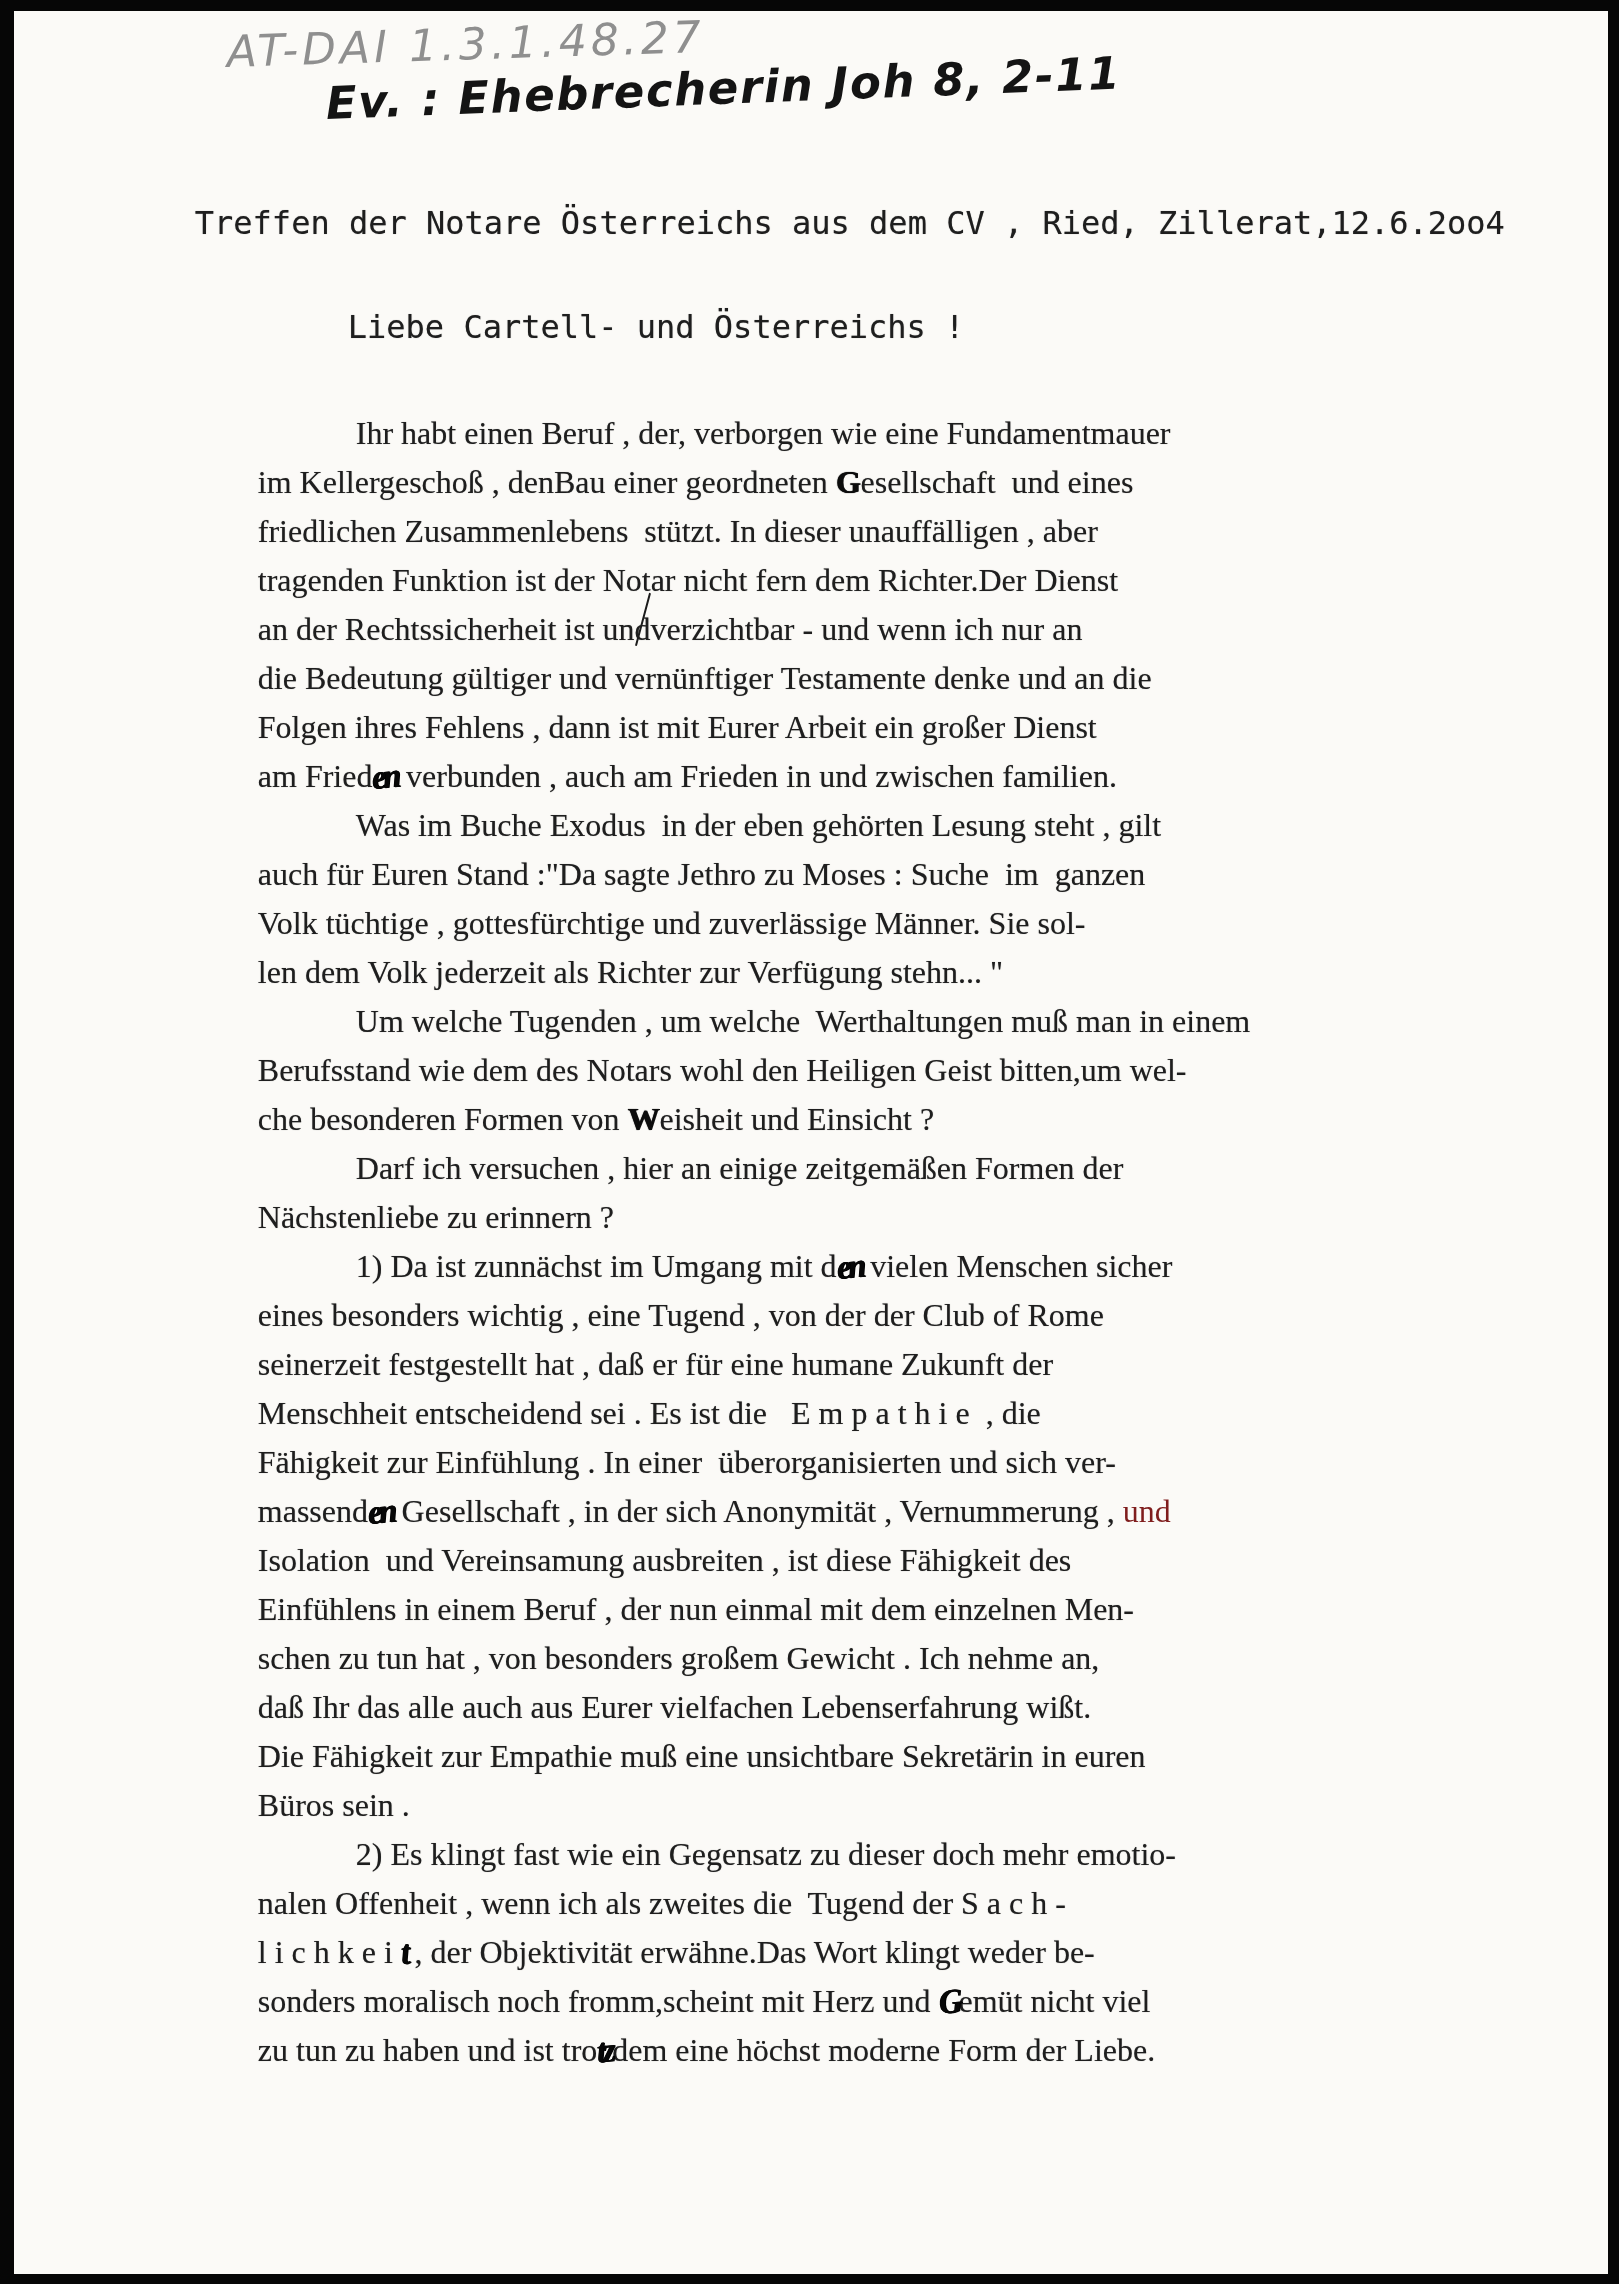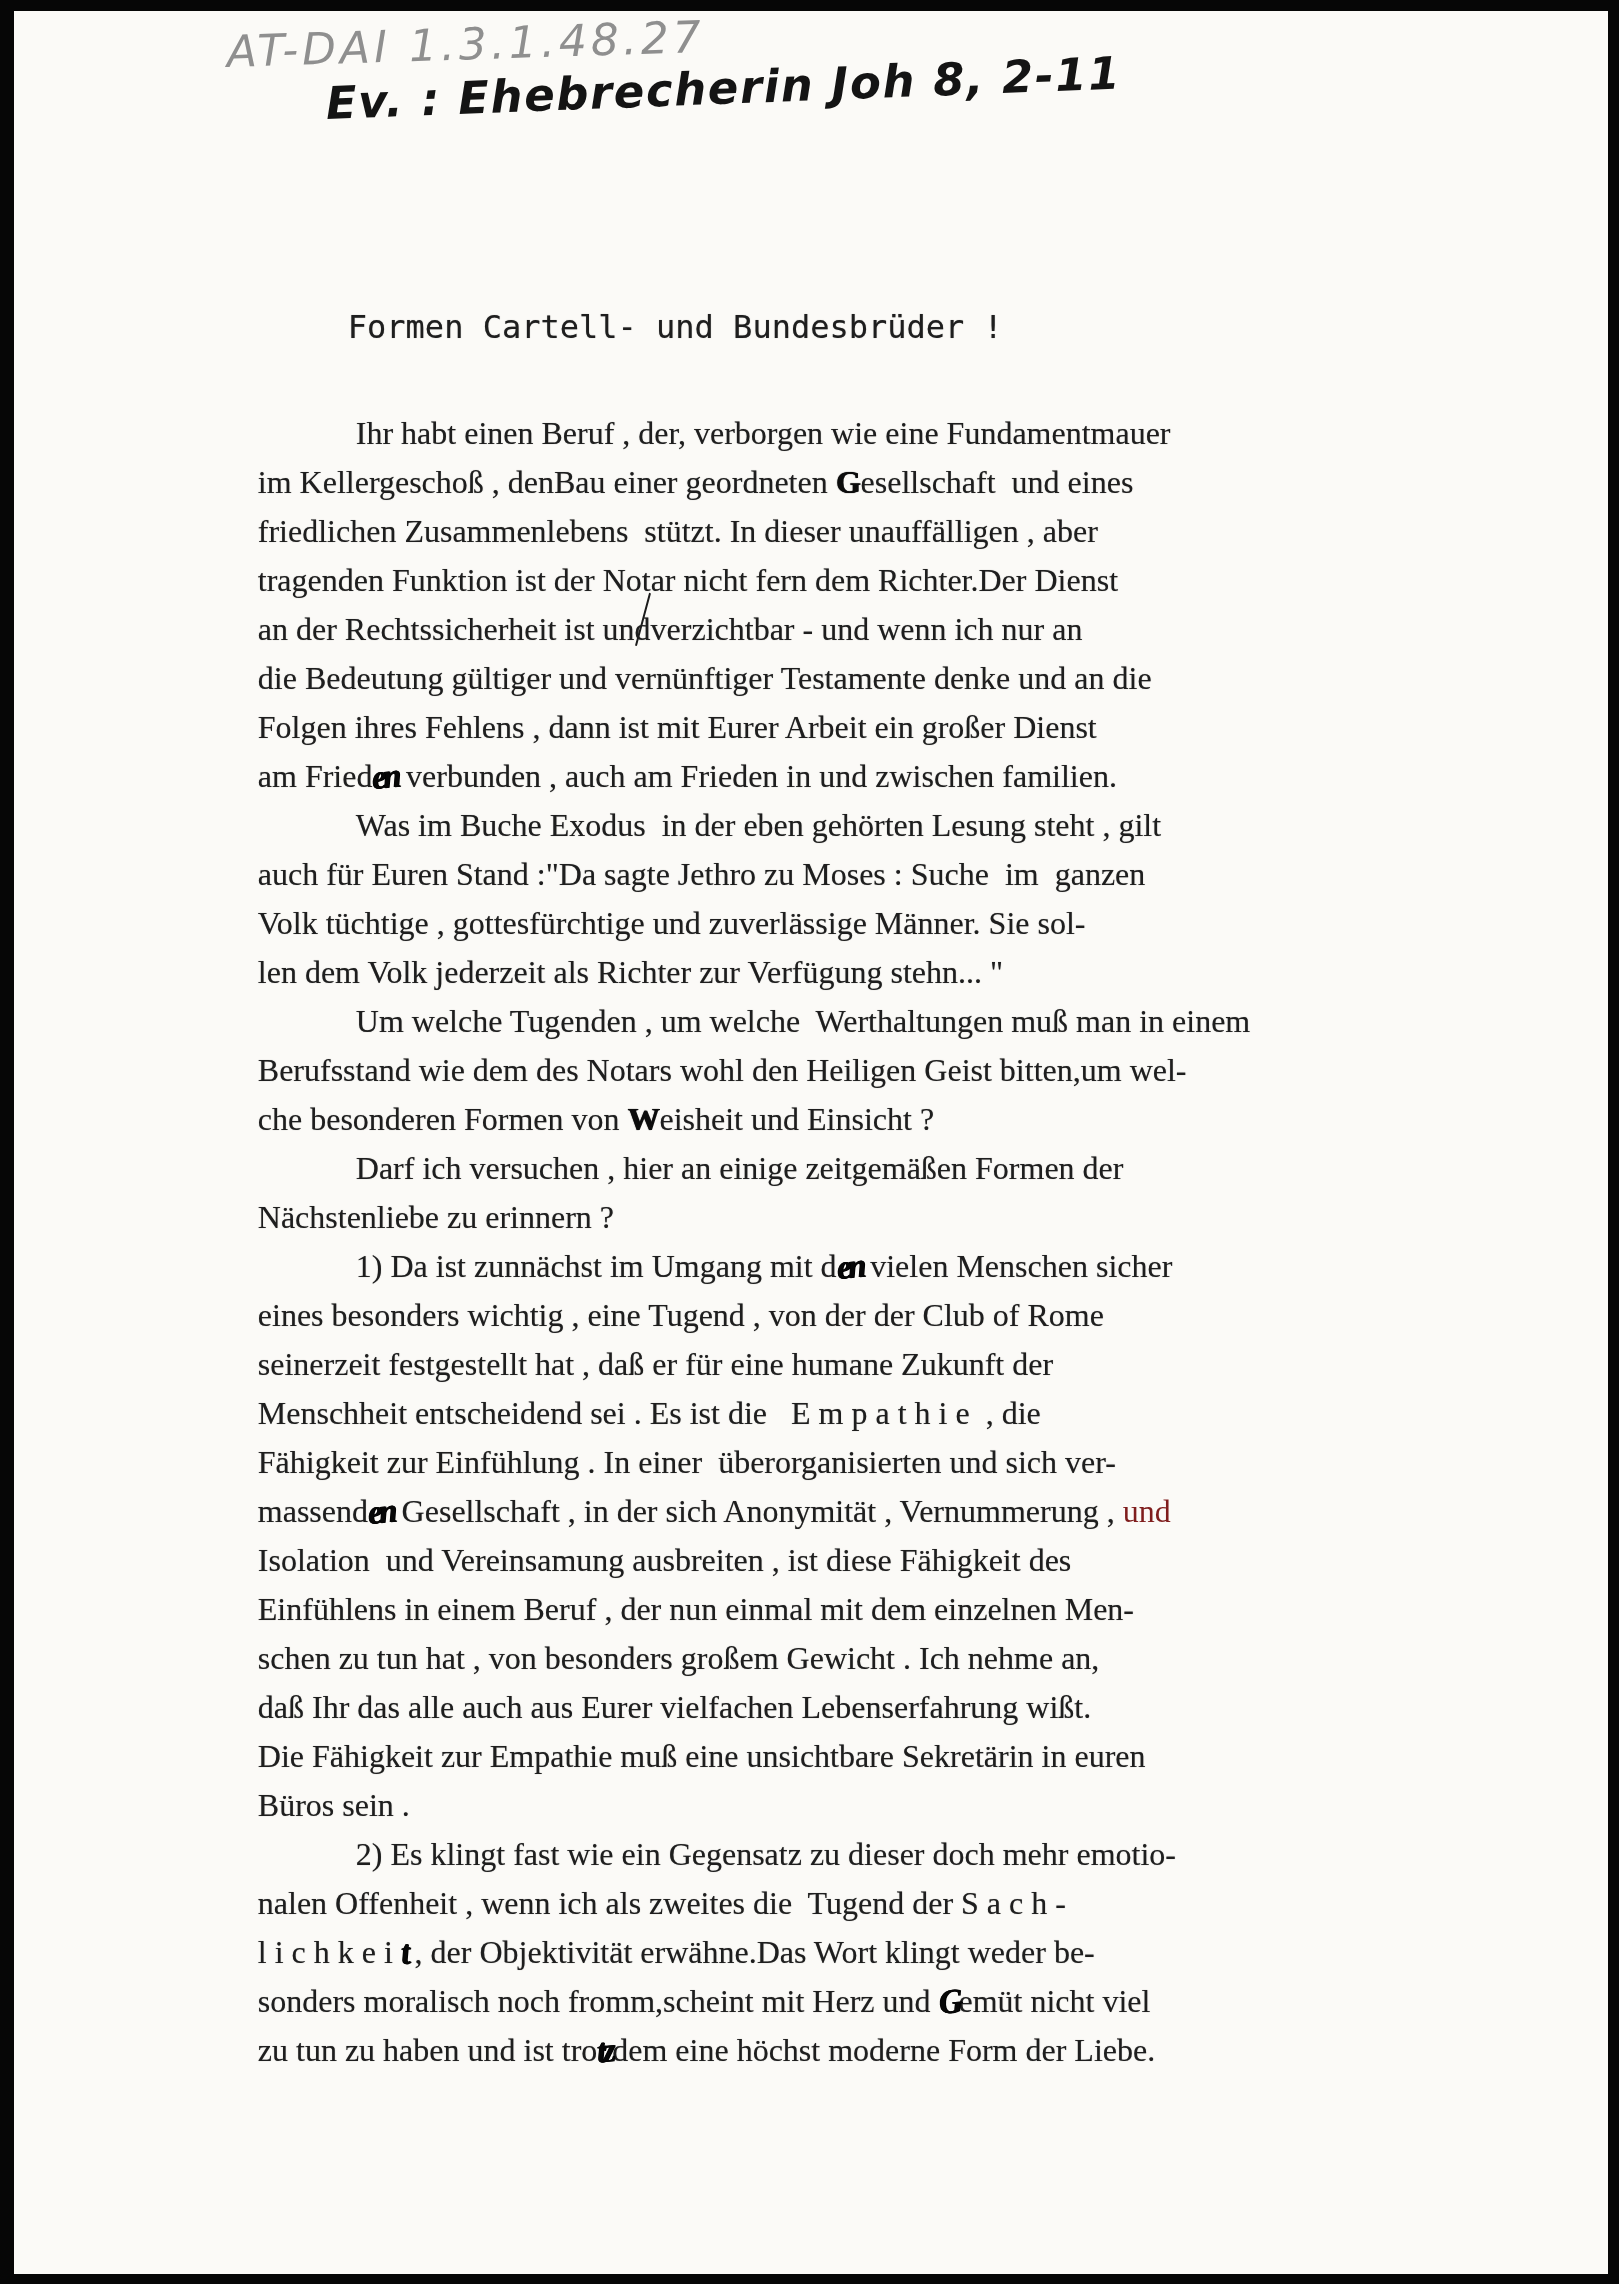--- a/index.html
+++ b/index.html
@@ -87,16 +87,17 @@
     border-radius:1.6px;
     transform:rotate(15deg);
   }
 </style>
 </head>
 <body>
 
 <div class="page">
   <div class="hw hw1">AT-DAI 1.3.1.48.27</div>
   <div class="hw hw2">Ev. : Ehebrecherin Joh 8, 2-11</div>
-  <div class="tw salutation">Formen Cartell- und Bundesbrüder !</div>
+  <div class="tw title">Treffen der Notare Österreichs aus dem CV , Ried, Zillerat,12.6.2oo4</div>
+  <div class="tw salutation">Liebe Cartell- und Österreichs !</div>
   <div class="tw docbody"><div class="line indent"><span class="seg-n">Ihr habt einen Beruf , der, verborgen wie eine Fundamentmauer</span></div><div class="line"><span class="seg-n">im Kellergeschoß , denBau einer geordneten </span><span class="seg-ov">G</span><span class="seg-n">esellschaft  und eines</span></div><div class="line"><span class="seg-n">friedlichen Zusammenlebens  stützt. In dieser unauffälligen , aber</span></div><div class="line"><span class="seg-n">tragenden Funktion ist der Notar nicht fern dem Richter.Der Dienst</span></div><div class="line"><span class="seg-n">an der Rechtssicherheit ist un</span><span class="seg-slash">d</span><span class="seg-n">verzichtbar - und wenn ich nur an</span></div><div class="line"><span class="seg-n">die Bedeutung gültiger und vernünftiger Testamente denke und an die</span></div><div class="line"><span class="seg-n">Folgen ihres Fehlens , dann ist mit Eurer Arbeit ein großer Dienst</span></div><div class="line"><span class="seg-n">am Fried</span><span class="seg-scr">en</span><span class="seg-n"> verbunden , auch am Frieden in und zwischen familien.</span></div><div class="line indent"><span class="seg-n">Was im Buche Exodus  in der eben gehörten Lesung steht , gilt</span></div><div class="line"><span class="seg-n">auch für Euren Stand :"Da sagte Jethro zu Moses : Suche  im  ganzen</span></div><div class="line"><span class="seg-n">Volk tüchtige , gottesfürchtige und zuverlässige Männer. Sie sol-</span></div><div class="line"><span class="seg-n">len dem Volk jederzeit als Richter zur Verfügung stehn... "</span></div><div class="line indent gap"><span class="seg-n">Um welche Tugenden , um welche  Werthaltungen muß man in einem</span></div><div class="line"><span class="seg-n">Berufsstand wie dem des Notars wohl den Heiligen Geist bitten,um wel-</span></div><div class="line"><span class="seg-n">che besonderen Formen von </span><span class="seg-ov">W</span><span class="seg-n">eisheit und Einsicht ?</span></div><div class="line indent"><span class="seg-n">Darf ich versuchen , hier an einige zeitgemäßen Formen der</span></div><div class="line"><span class="seg-n">Nächstenliebe zu erinnern ?</span></div><div class="line indent gap"><span class="seg-n">1) Da ist zunnächst im Umgang mit d</span><span class="seg-scr">en</span><span class="seg-n"> vielen Menschen sicher</span></div><div class="line"><span class="seg-n">eines besonders wichtig , eine Tugend , von der der Club of Rome</span></div><div class="line"><span class="seg-n">seinerzeit festgestellt hat , daß er für eine humane Zukunft der</span></div><div class="line"><span class="seg-n">Menschheit entscheidend sei . Es ist die   E m p a t h i e  , die</span></div><div class="line"><span class="seg-n">Fähigkeit zur Einfühlung . In einer  überorganisierten und sich ver-</span></div><div class="line"><span class="seg-n">massend</span><span class="seg-scr">en</span><span class="seg-n"> Gesellschaft , in der sich Anonymität , Vernummerung ,</span><span class="seg-faint"> und</span></div><div class="line"><span class="seg-n">Isolation  und Vereinsamung ausbreiten , ist diese Fähigkeit des</span></div><div class="line"><span class="seg-n">Einfühlens in einem Beruf , der nun einmal mit dem einzelnen Men-</span></div><div class="line"><span class="seg-n">schen zu tun hat , von besonders großem Gewicht . Ich nehme an,</span></div><div class="line"><span class="seg-n">daß Ihr das alle auch aus Eurer vielfachen Lebenserfahrung wißt.</span></div><div class="line"><span class="seg-n">Die Fähigkeit zur Empathie muß eine unsichtbare Sekretärin in euren</span></div><div class="line"><span class="seg-n">Büros sein .</span></div><div class="line indent"><span class="seg-n">2) Es klingt fast wie ein Gegensatz zu dieser doch mehr emotio-</span></div><div class="line"><span class="seg-n">nalen Offenheit , wenn ich als zweites die  Tugend der S a c h -</span></div><div class="line"><span class="seg-n">l i c h k e i </span><span class="seg-scr">t</span><span class="seg-n"> , der Objektivität erwähne.Das Wort klingt weder be-</span></div><div class="line"><span class="seg-n">sonders moralisch noch fromm,scheint mit Herz und </span><span class="seg-scr">G</span><span class="seg-n">emüt nicht viel</span></div><div class="line"><span class="seg-n">zu tun zu haben und ist tro</span><span class="seg-scr">tz</span><span class="seg-n">dem eine höchst moderne Form der Liebe.</span></div></div>
 </div>
 
 
 </body></html>

